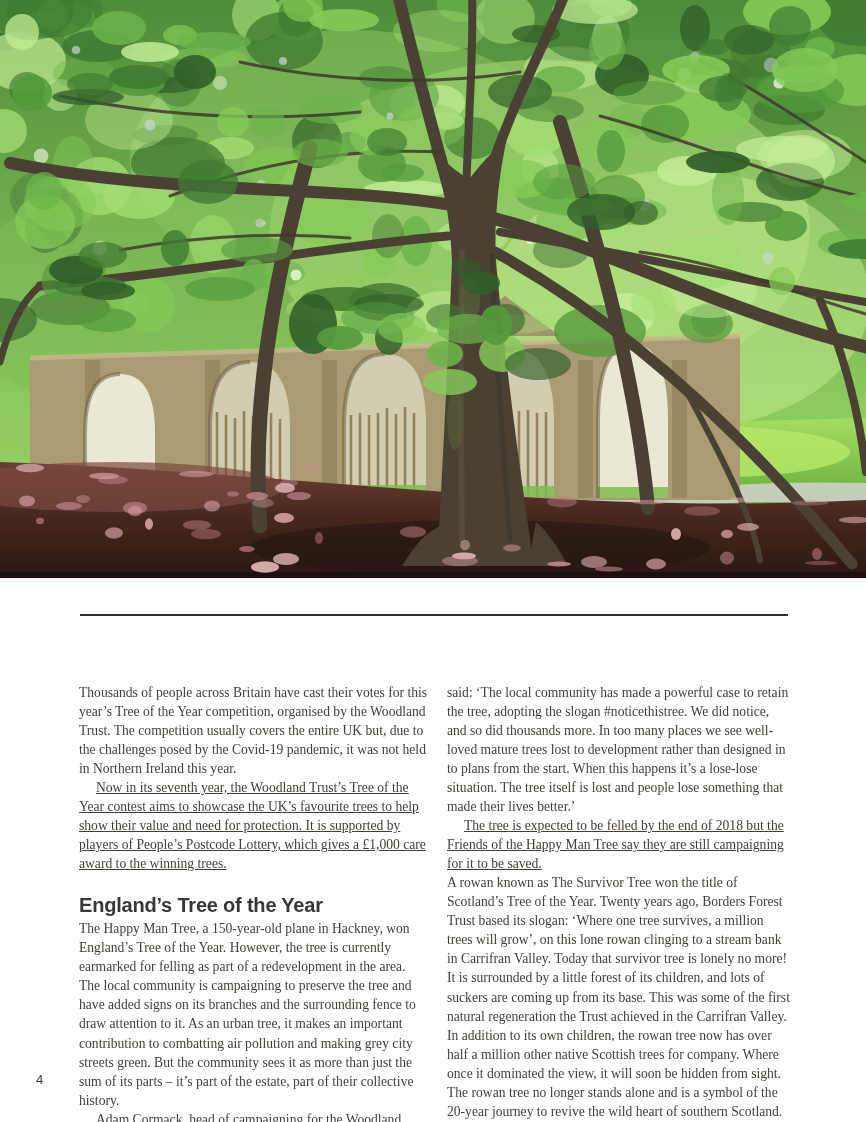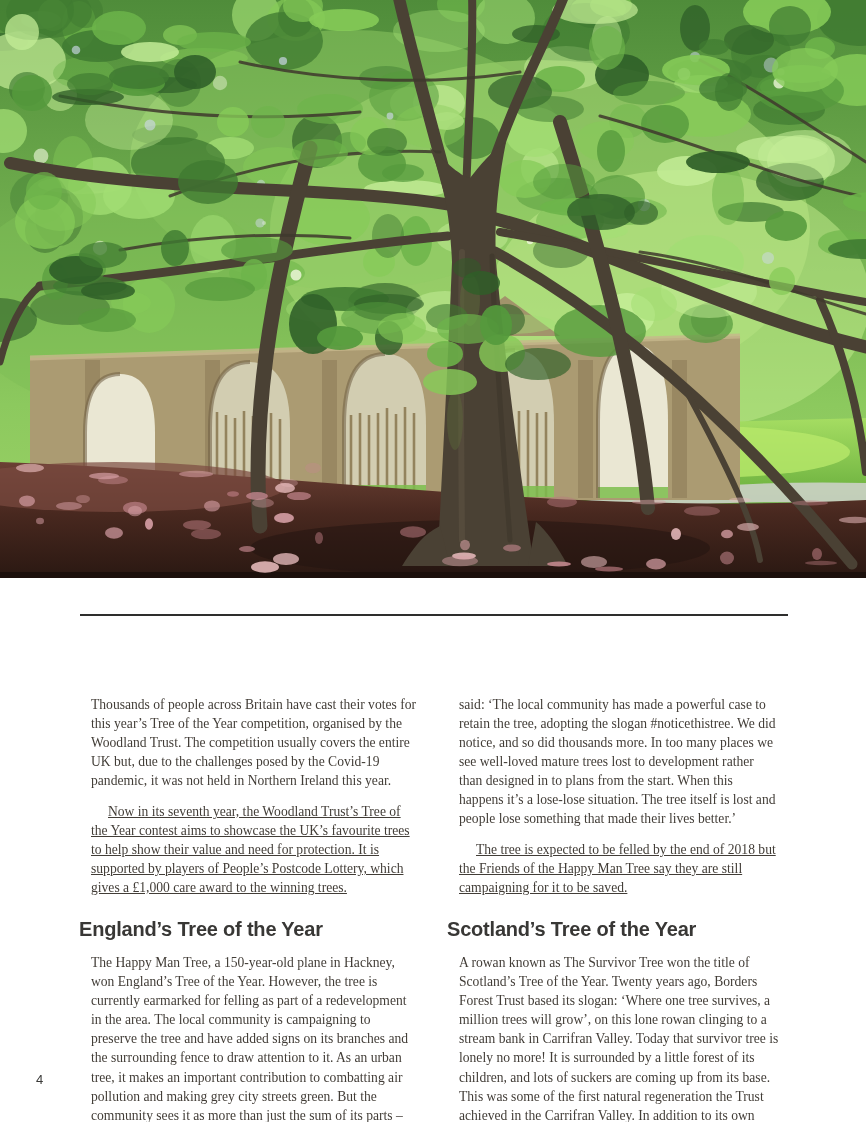--- a/index.html
+++ b/index.html
@@ -14,21 +14,21 @@
   .hero-title span{display:block;}
   
   .standfirst{position:absolute;left:80px;top:605px;width:708px;}
   .standfirst-text{font-size:19.5px;line-height:26px;color:#6e6e6d;letter-spacing:0.2px;}
   .standfirst-rule{margin:9px 0 0 0;border:0;border-top:2px solid #2e2e2d;width:708px;}
   
   .columns{position:absolute;left:79px;top:683px;width:712px;display:flex;gap:18px;}
   .col{font-family:"Liberation Serif",serif;font-size:13.6px;line-height:1.40;color:#423d37;}
   .col-left{width:350px;}
   .col-right{width:344px;}
-  .col p{margin:12px;}
+  .col p{margin:0;}
   .col p.indent{text-indent:17px;text-decoration:underline;}
   .col h2{margin:20px 0 2px 0;font-family:"Liberation Sans",sans-serif;font-weight:bold;
           font-size:20px;line-height:24px;color:#383735;letter-spacing:-0.2px;}
   
   .page-number{position:absolute;left:36px;top:1072px;font-size:13px;color:#3a3a38;}
 </style>
 </head>
 <body>
 
 <div class="page">
@@ -435,19 +435,18 @@
     <div class="col col-left">
       <p>Thousands of people across Britain have cast their votes for this year’s Tree of the Year competition, organised by the Woodland Trust. The competition usually covers the entire UK but, due to the challenges posed by the Covid-19 pandemic, it was not held in Northern Ireland this year.</p>
       <p class="indent">Now in its seventh year, the Woodland Trust’s Tree of the Year contest aims to showcase the UK’s favourite trees to help show their value and need for protection. It is supported by players of People’s Postcode Lottery, which gives a £1,000 care award to the winning trees.</p>
       <h2>England’s Tree of the Year</h2>
       <p>The Happy Man Tree, a 150-year-old plane in Hackney, won England’s Tree of the Year. However, the tree is currently earmarked for felling as part of a redevelopment in the area. The local community is campaigning to preserve the tree and have added signs on its branches and the surrounding fence to draw attention to it. As an urban tree, it makes an important contribution to combatting air pollution and making grey city streets green. But the community sees it as more than just the sum of its parts – it’s part of the estate, part of their collective history.</p>
       <p class="indent">Adam Cormack, head of campaigning for the Woodland Trust</p>
     </div>
     <div class="col col-right">
       <p>said: ‘The local community has made a powerful case to retain the tree, adopting the slogan #noticethistree. We did notice, and so did thousands more. In too many places we see well-loved mature trees lost to development rather than designed in to plans from the start. When this happens it’s a lose-lose situation. The tree itself is lost and people lose something that made their lives better.’</p>
       <p class="indent">The tree is expected to be felled by the end of 2018 but the Friends of the Happy Man Tree say they are still campaigning for it to be saved.</p>
-      <h2>Scotland’s Tree of the Year</h2>
       <p>A rowan known as The Survivor Tree won the title of Scotland’s Tree of the Year. Twenty years ago, Borders Forest Trust based its slogan: ‘Where one tree survives, a million trees will grow’, on this lone rowan clinging to a stream bank in Carrifran Valley. Today that survivor tree is lonely no more! It is surrounded by a little forest of its children, and lots of suckers are coming up from its base. This was some of the first natural regeneration the Trust achieved in the Carrifran Valley. In addition to its own children, the rowan tree now has over half a million other native Scottish trees for company. Where once it dominated the view, it will soon be hidden from sight. The rowan tree no longer stands alone and is a symbol of the 20-year journey to revive the wild heart of southern Scotland.</p>
     </div>
   </div>
 
   <div class="page-number">4</div>
 </div>
 
 </body></html>

